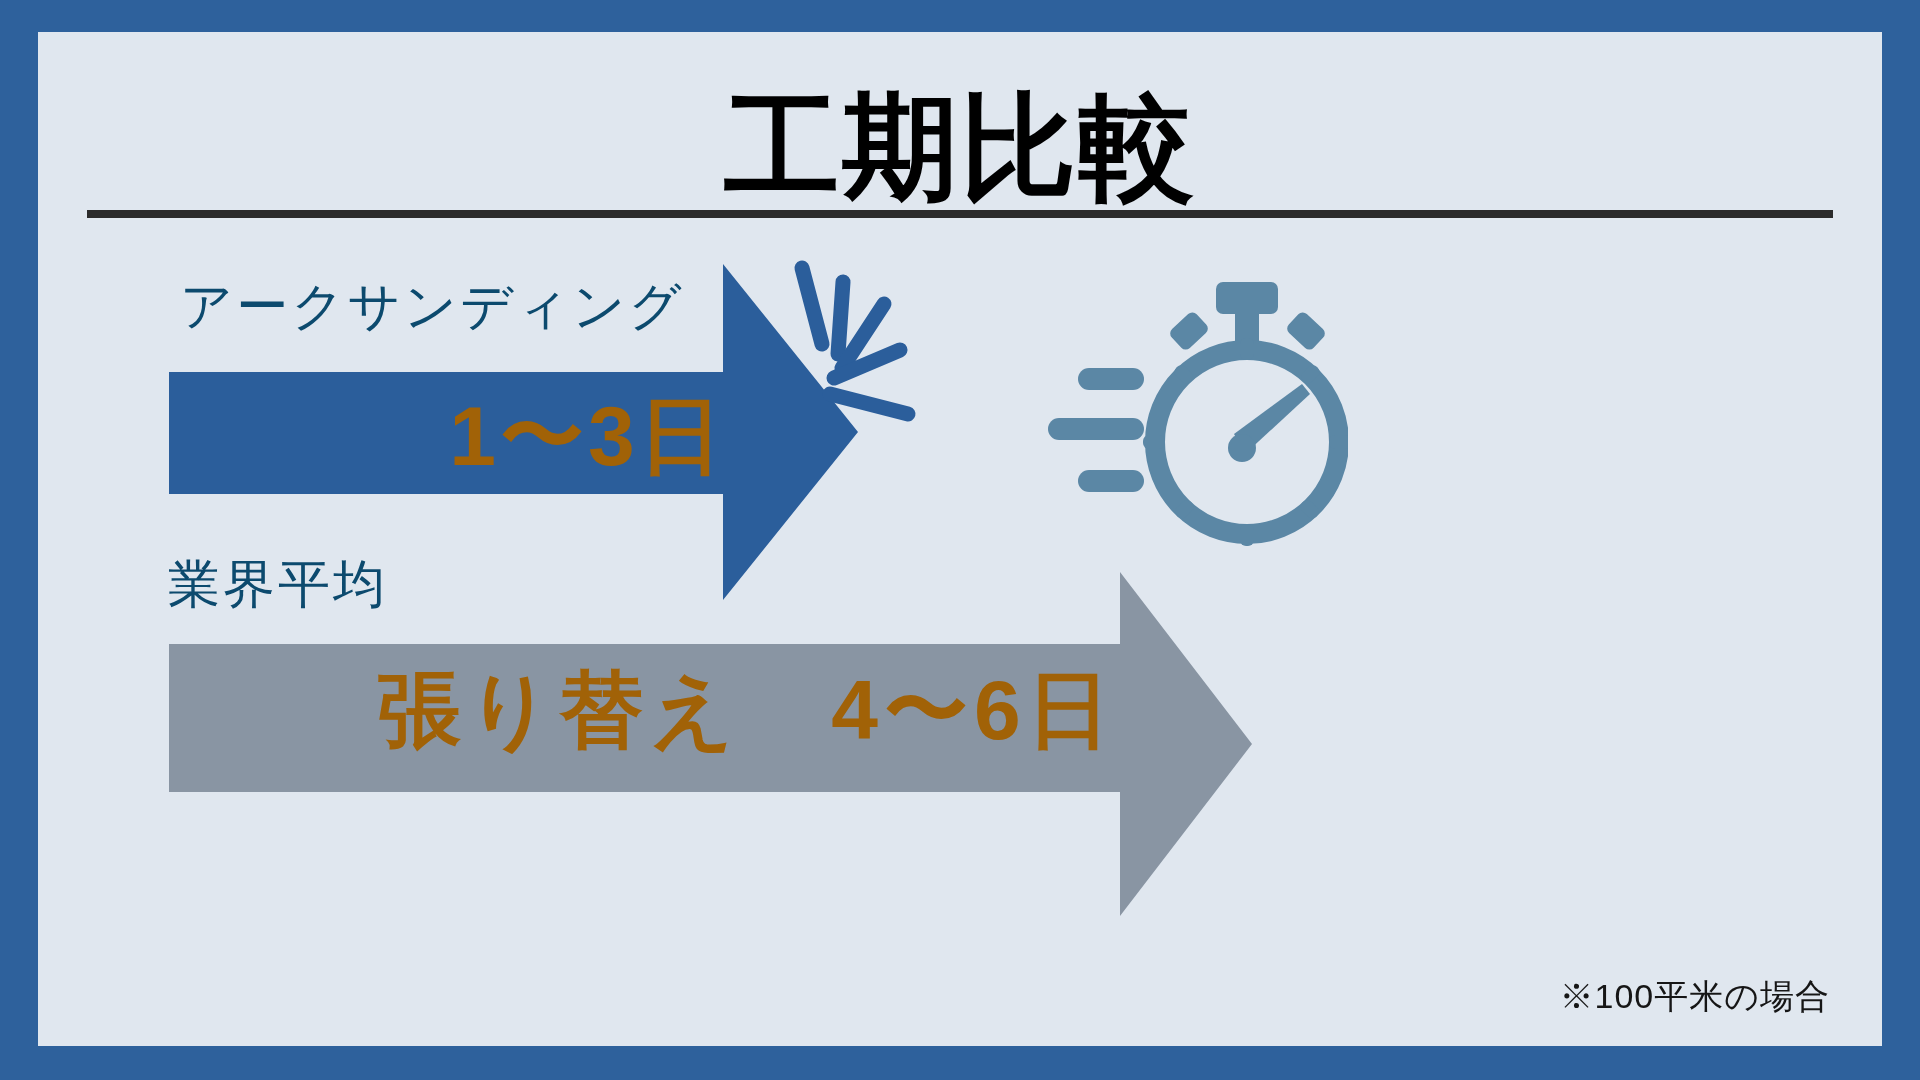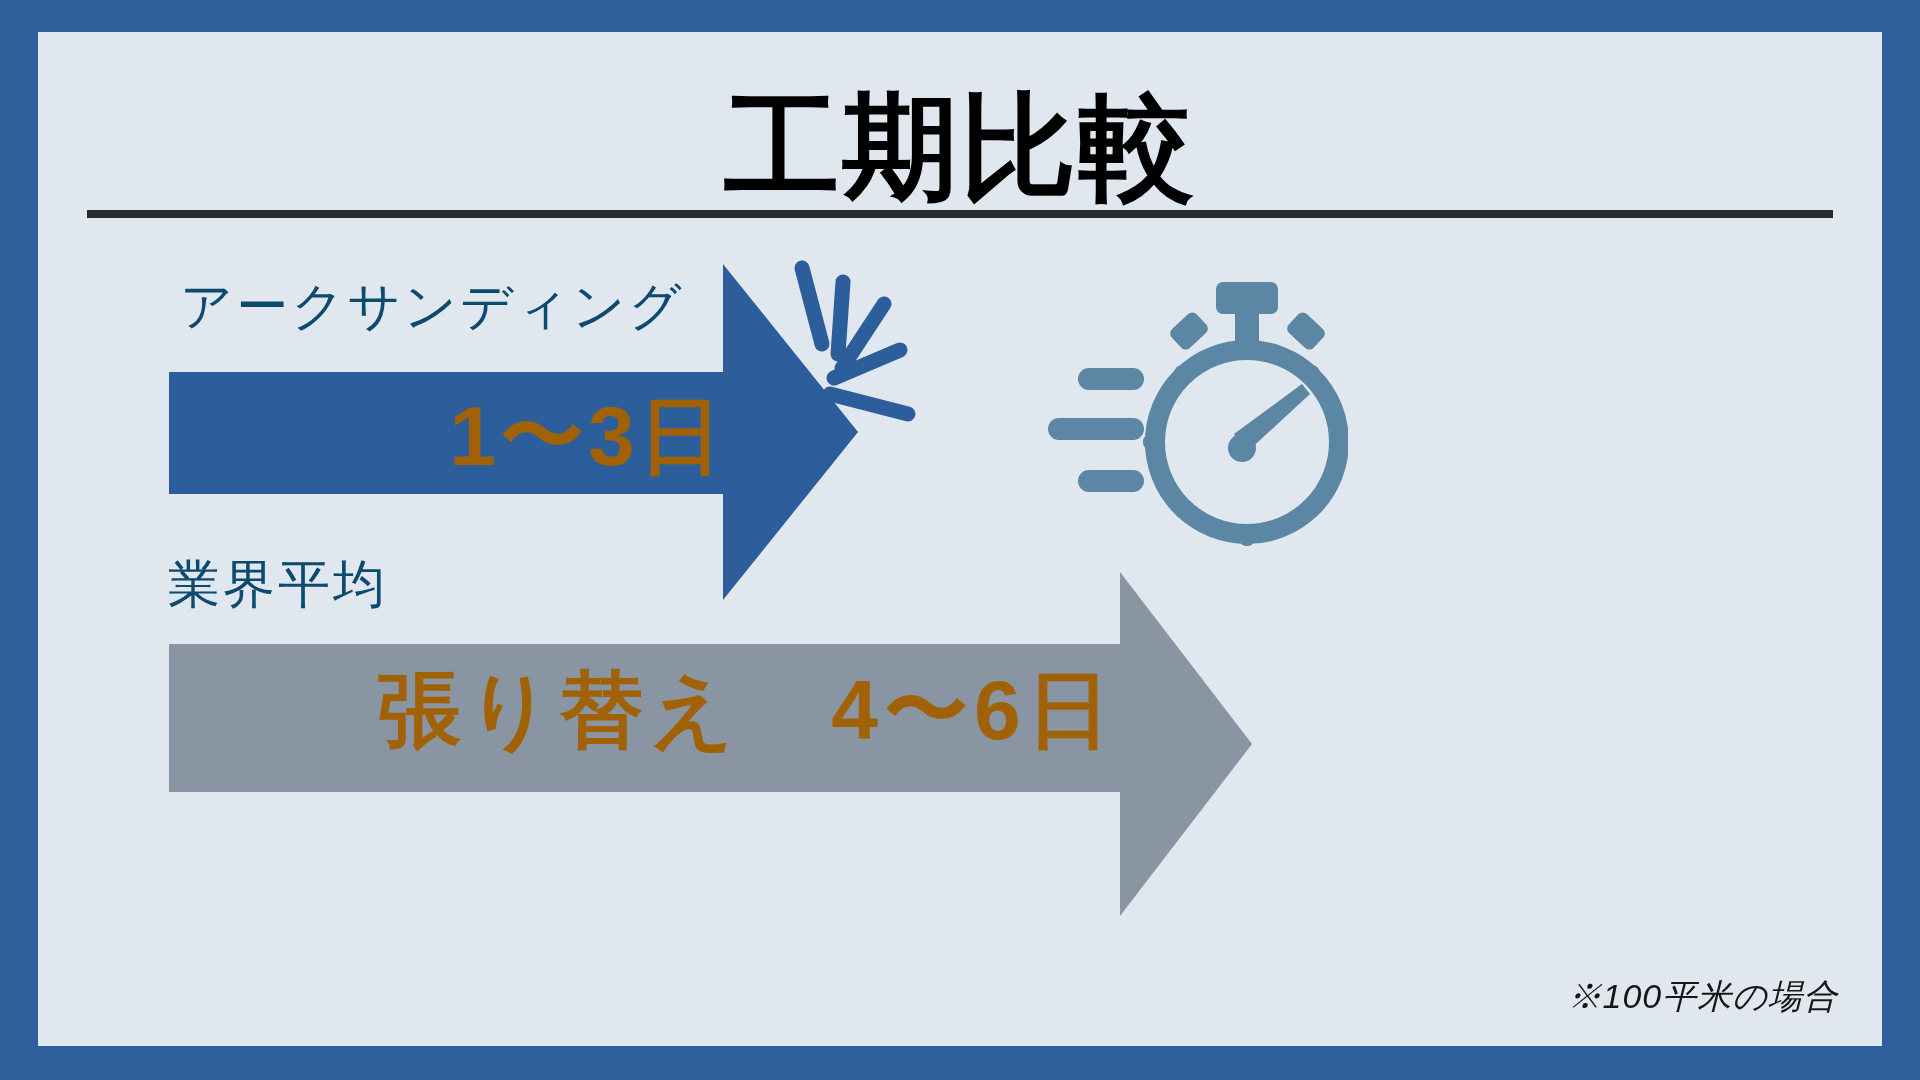--- a/index.html
+++ b/index.html
@@ -112,27 +112,26 @@
   .stopwatch-icon {
     position: absolute;
     left: 1010px;
     top: 250px;
     width: 300px;
     height: 290px;
   }
   
   .footnote {
     position: absolute;
-    right: 44px;
+    right: 52px;
     bottom: 26px;
     color: #161616;
     font-size: 34px;
     letter-spacing: 1px;
     white-space: nowrap;
-    font-style: italic;
   }
 </style>
 </head>
 <body>
 
 <div id="stage">
 
   <div class="frame-border"></div>
 
   <div class="panel">

